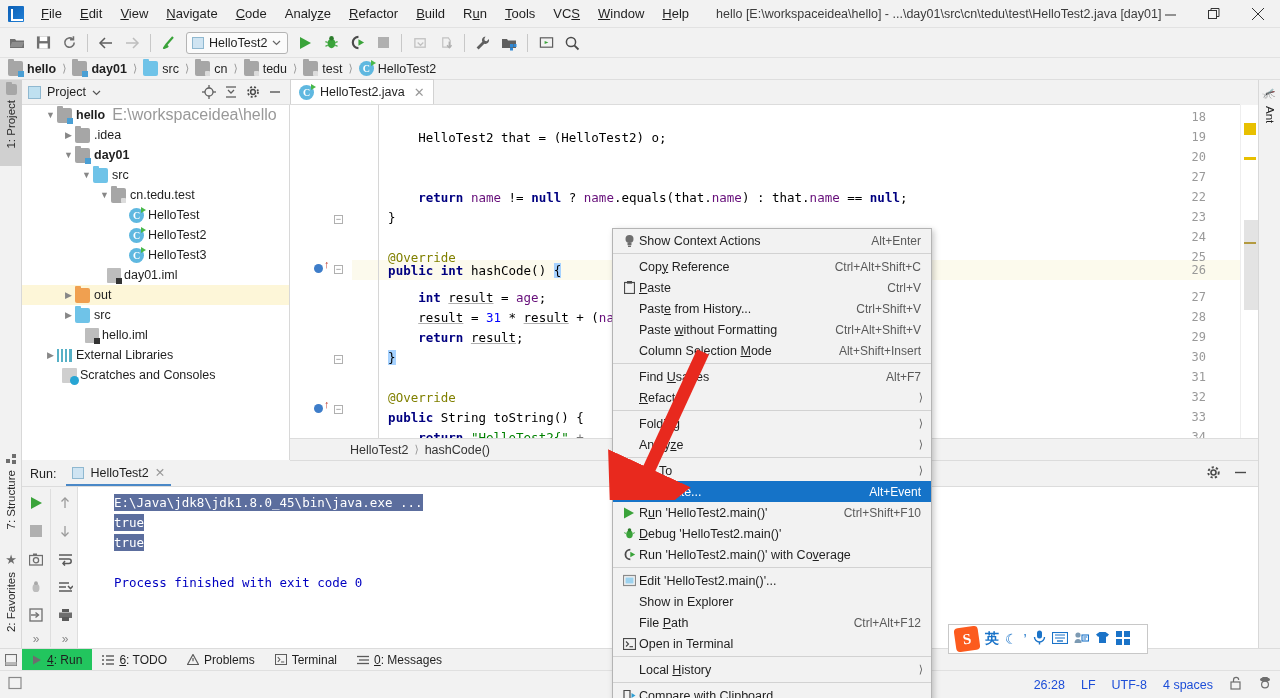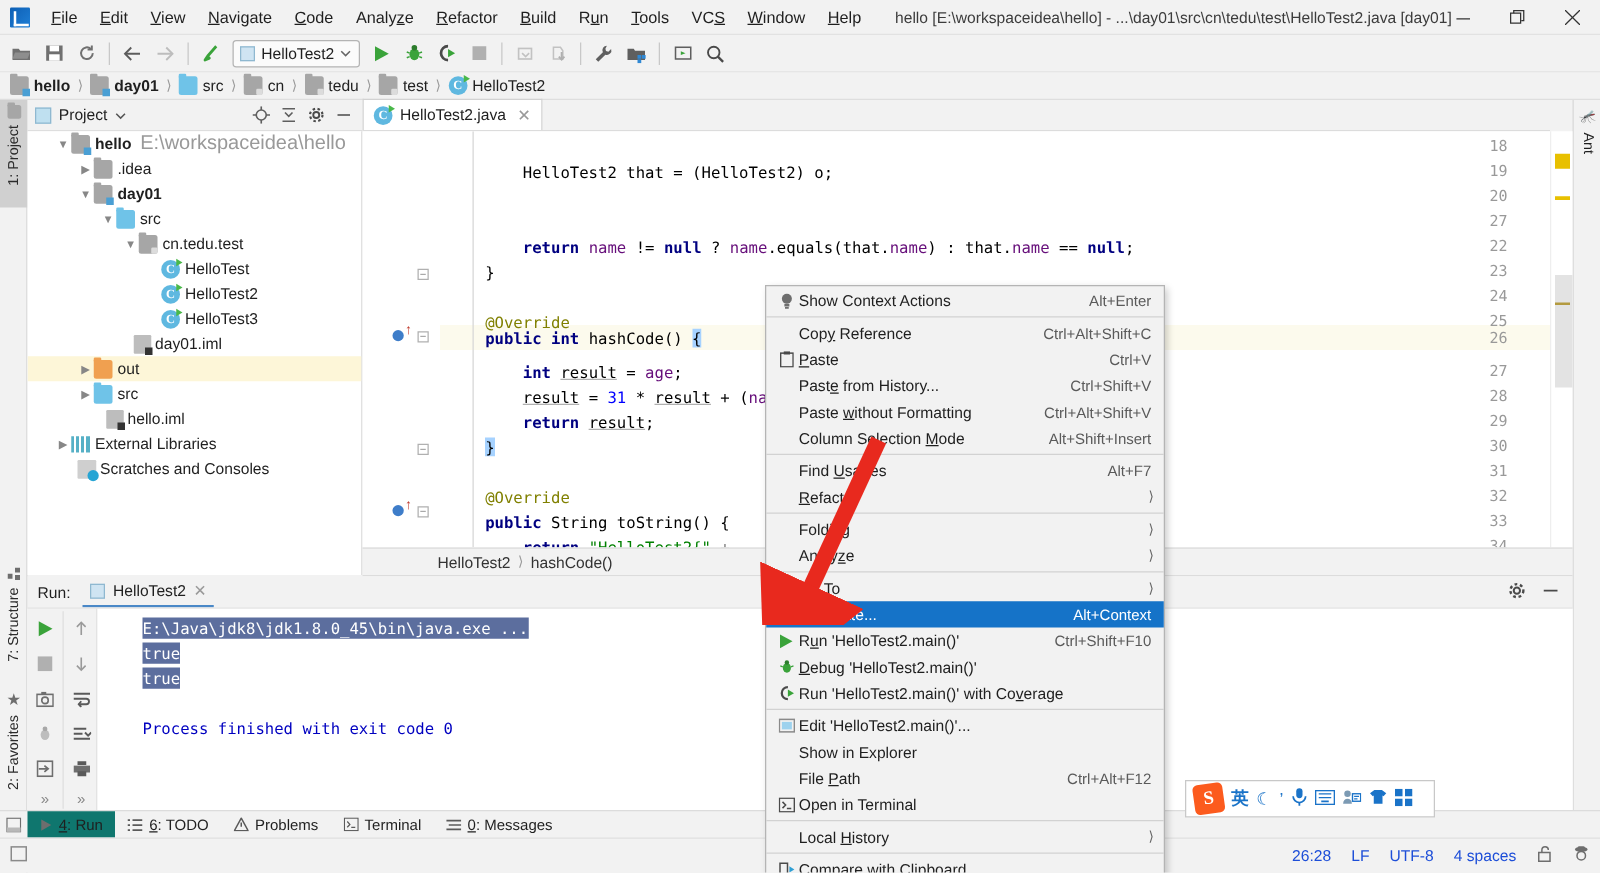--- a/index.html
+++ b/index.html
@@ -208,21 +208,21 @@
   .cline { height:20px; line-height:20px; white-space:pre; }
   .c-selbg { background:#5c6e9e; color:#fff; display:inline; padding:1px 0; }
   .c-blue { color:#0000c0; }
 
   
   .bottomrail {
     position:absolute; top:648px; left:0; width:1280px; height:22px; background:#f2f2f2;
     display:flex; align-items:center; border-top:1px solid #dcdcdc;
   }
   .brtab { display:flex; align-items:center; gap:5px; height:22px; padding:0 10px; font-size:12px; }
-  .brtab.sel { background:#0f766e; }
+  .brtab.sel { background:#22c55e; }
   .statusbar {
     position:absolute; top:670px; left:0; width:1280px; height:28px; background:#f2f2f2;
     display:flex; align-items:center; padding-left:8px; font-size:12.5px; gap:8px;
     border-top:1px solid #e0e0e0;
   }
   .status-right { position:absolute; right:8px; display:flex; align-items:center; gap:16px; color:#1d4ed8; }
 
   .eventlog {
     position:absolute; top:650px; right:12px; display:flex; align-items:center; gap:6px;
     font-size:12.5px; color:#1f1f1f;
@@ -859,21 +859,21 @@
     <div class="ctxsep"></div>
 
     <div class="ctxitem">
       <span class="ctx-ic"></span>
       <span class="ctx-lbl">Go To</span>
       <span class="ctx-sub">⟩</span>
     </div>
     <div class="ctxitem sel">
       <span class="ctx-ic"></span>
       <span class="ctx-lbl">Generate...</span>
-      <span class="ctx-key">Alt+Context</span>
+      <span class="ctx-key">Alt+Event</span>
     </div>
     <div class="ctxitem">
       <span class="ctx-ic">
         <svg width="12" height="12" viewBox="0 0 12 12">
             <polygon points="1,0.5 11,6 1,11.5" fill="#3aa33a"></polygon>
           </svg>
         </span>
       <span class="ctx-lbl">R<u>u</u>n 'HelloTest2.main()'</span>
       <span class="ctx-key">Ctrl+Shift+F10</span>
     </div>

